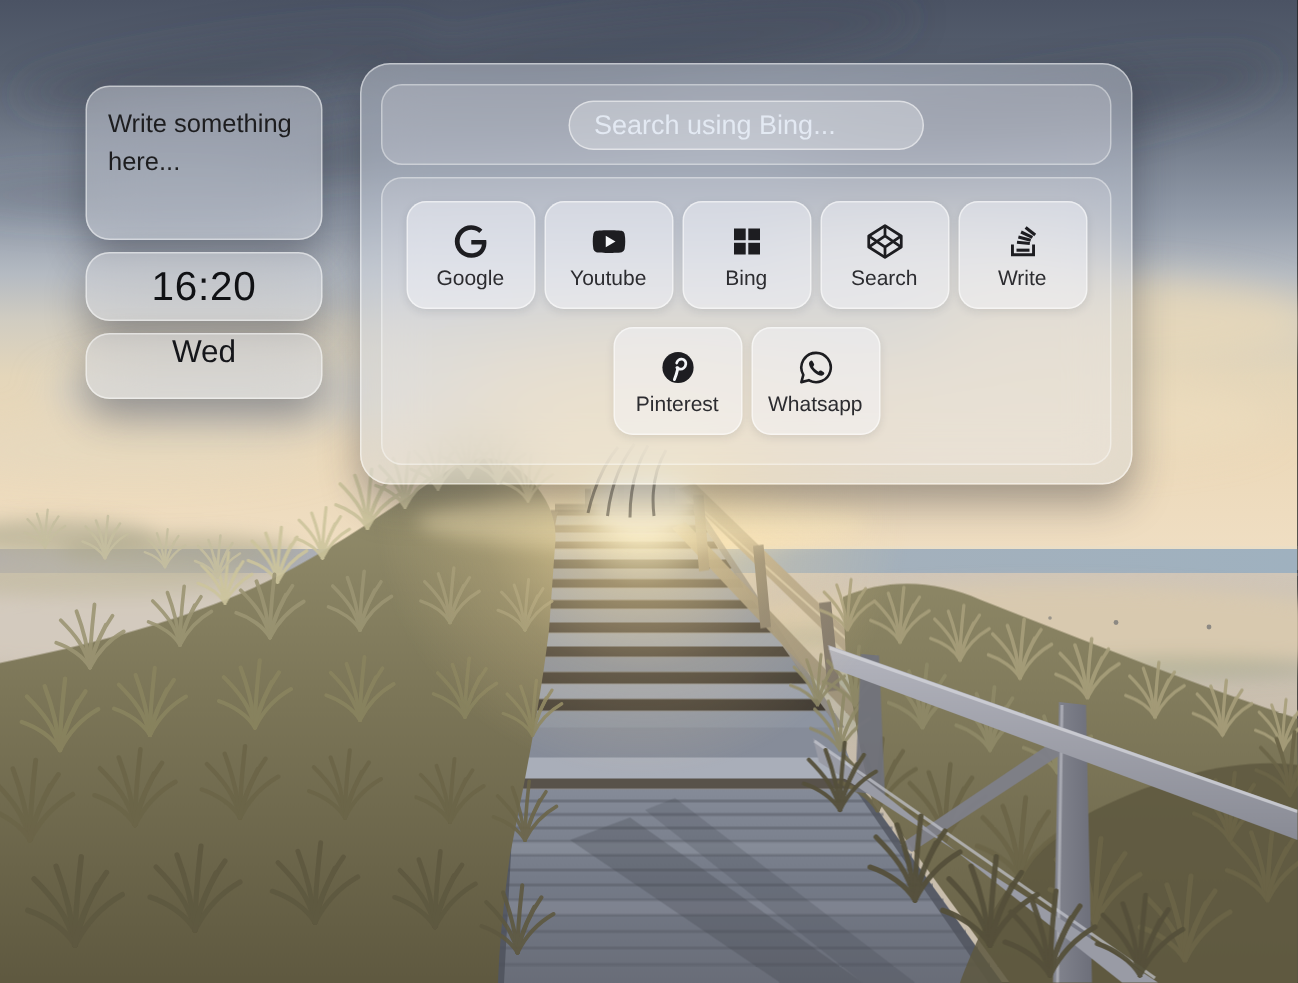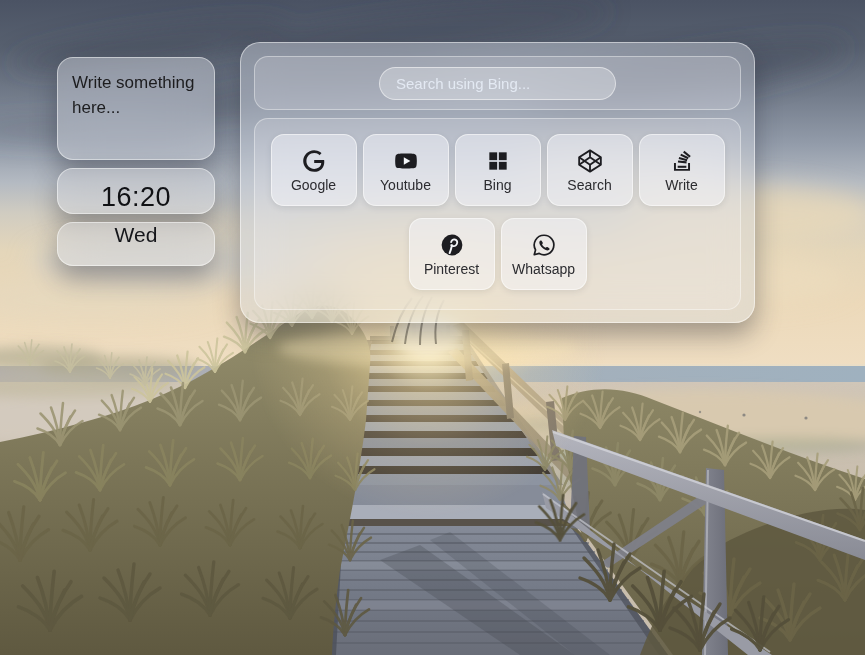--- a/index.html
+++ b/index.html
@@ -14,34 +14,34 @@
          border-radius:16px;
          box-shadow:0 12px 26px rgba(33,38,50,0.38);
          box-sizing:border-box;}
 
   
   .note{left:57px;top:57px;width:158px;height:103px;}
   .note textarea{width:100%;height:100%;background:transparent;border:none;outline:none;
          resize:none;padding:12px 14px;box-sizing:border-box;
          font-family:inherit;font-size:17px;line-height:25px;color:#1c1c1e;}
   .note textarea::placeholder{color:#1d1d1f;opacity:1;}
-  .clock{left:57px;top:168px;width:158px;height:46px;display:flex;align-items:flex-end;justify-content:center;
+  .clock{left:57px;top:168px;width:158px;height:46px;display:flex;align-items:center;justify-content:center;
          font-size:27px;color:#101114;letter-spacing:.5px;}
   .day{left:57px;top:222px;width:158px;height:44px;display:flex;justify-content:center;
          font-size:21px;color:#15161a;}
 
   
   .panel{left:240px;top:42px;width:515px;height:281px;border-radius:20px;padding:13px;
          background:rgba(216,221,229,0.40);}
   .section{background:rgba(255,255,255,0.16);border:1px solid rgba(255,255,255,0.38);
          border-radius:14px;box-sizing:border-box;}
   .search-section{height:54px;margin-bottom:8px;display:flex;align-items:center;justify-content:center;}
   .search-input{width:237px;height:33px;border-radius:17px;background:rgba(255,255,255,0.28);
          border:1px solid rgba(255,255,255,0.5);outline:none;padding:0 16px;box-sizing:border-box;
-         font-family:inherit;font-size:15px;color:#ffffff;}
+         font-family:inherit;font-size:18px;color:#ffffff;}
   .search-input::placeholder{color:rgba(236,243,252,0.8);opacity:1;}
   .apps-section{height:192px;display:flex;flex-direction:column;align-items:center;
          justify-content:flex-start;padding-top:15px;gap:12px;}
   .apps-row{display:flex;gap:6px;}
   .tile{width:86px;height:72px;border-radius:13px;background:rgba(247,249,252,0.46);
          border:1px solid rgba(255,255,255,0.52);display:flex;flex-direction:column;
          align-items:center;justify-content:center;gap:3px;cursor:pointer;padding:0;
          box-shadow:0 2px 6px rgba(30,35,45,0.10);font-family:Liberation Sans, sans-serif;}
   .app-icon{height:27px;display:flex;align-items:center;color:#1d1d21;}
   .app-icon svg{width:26px;height:26px;display:block;}

